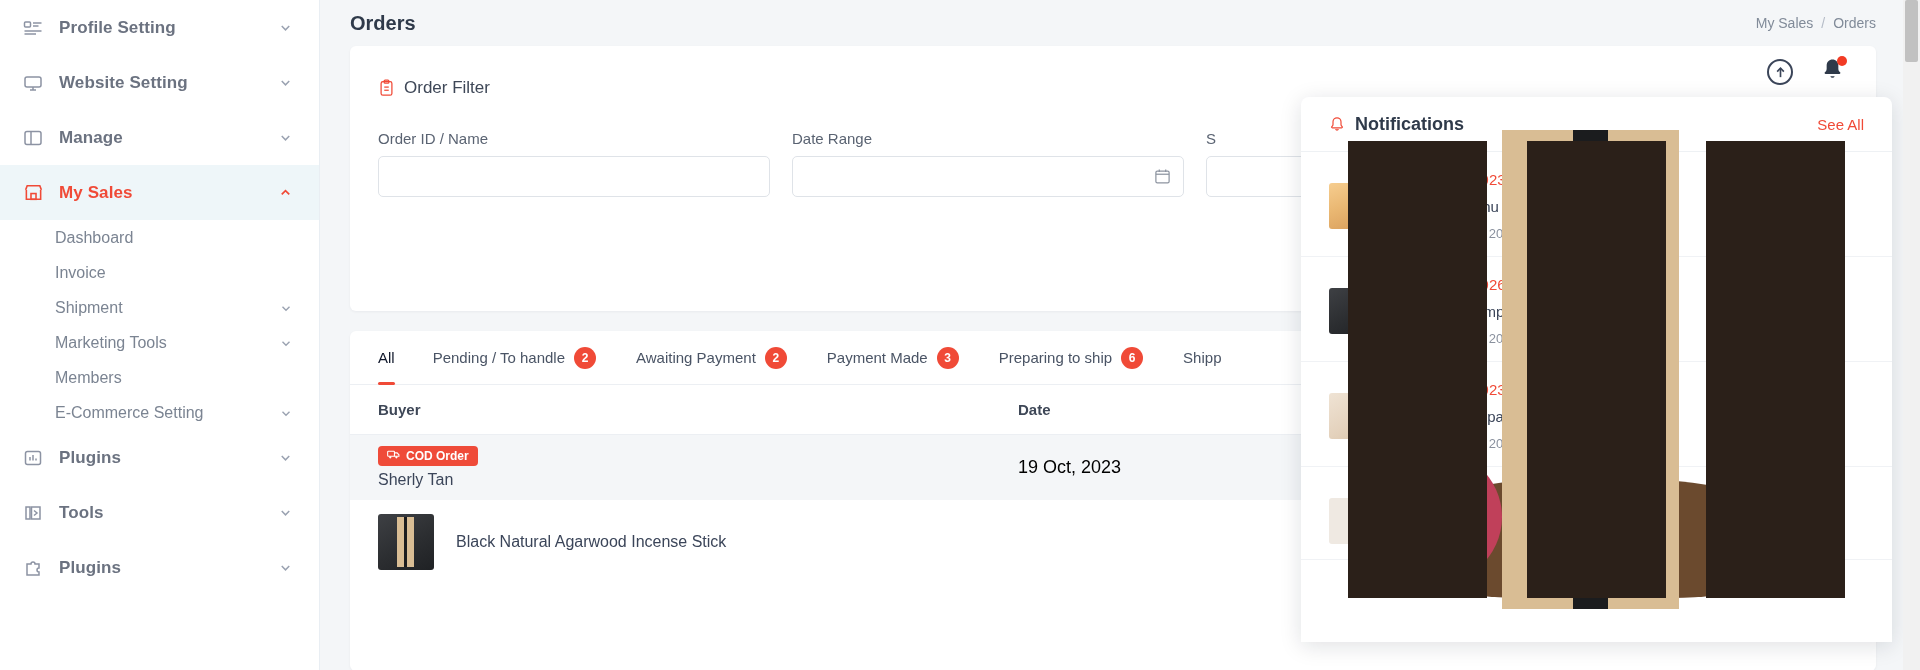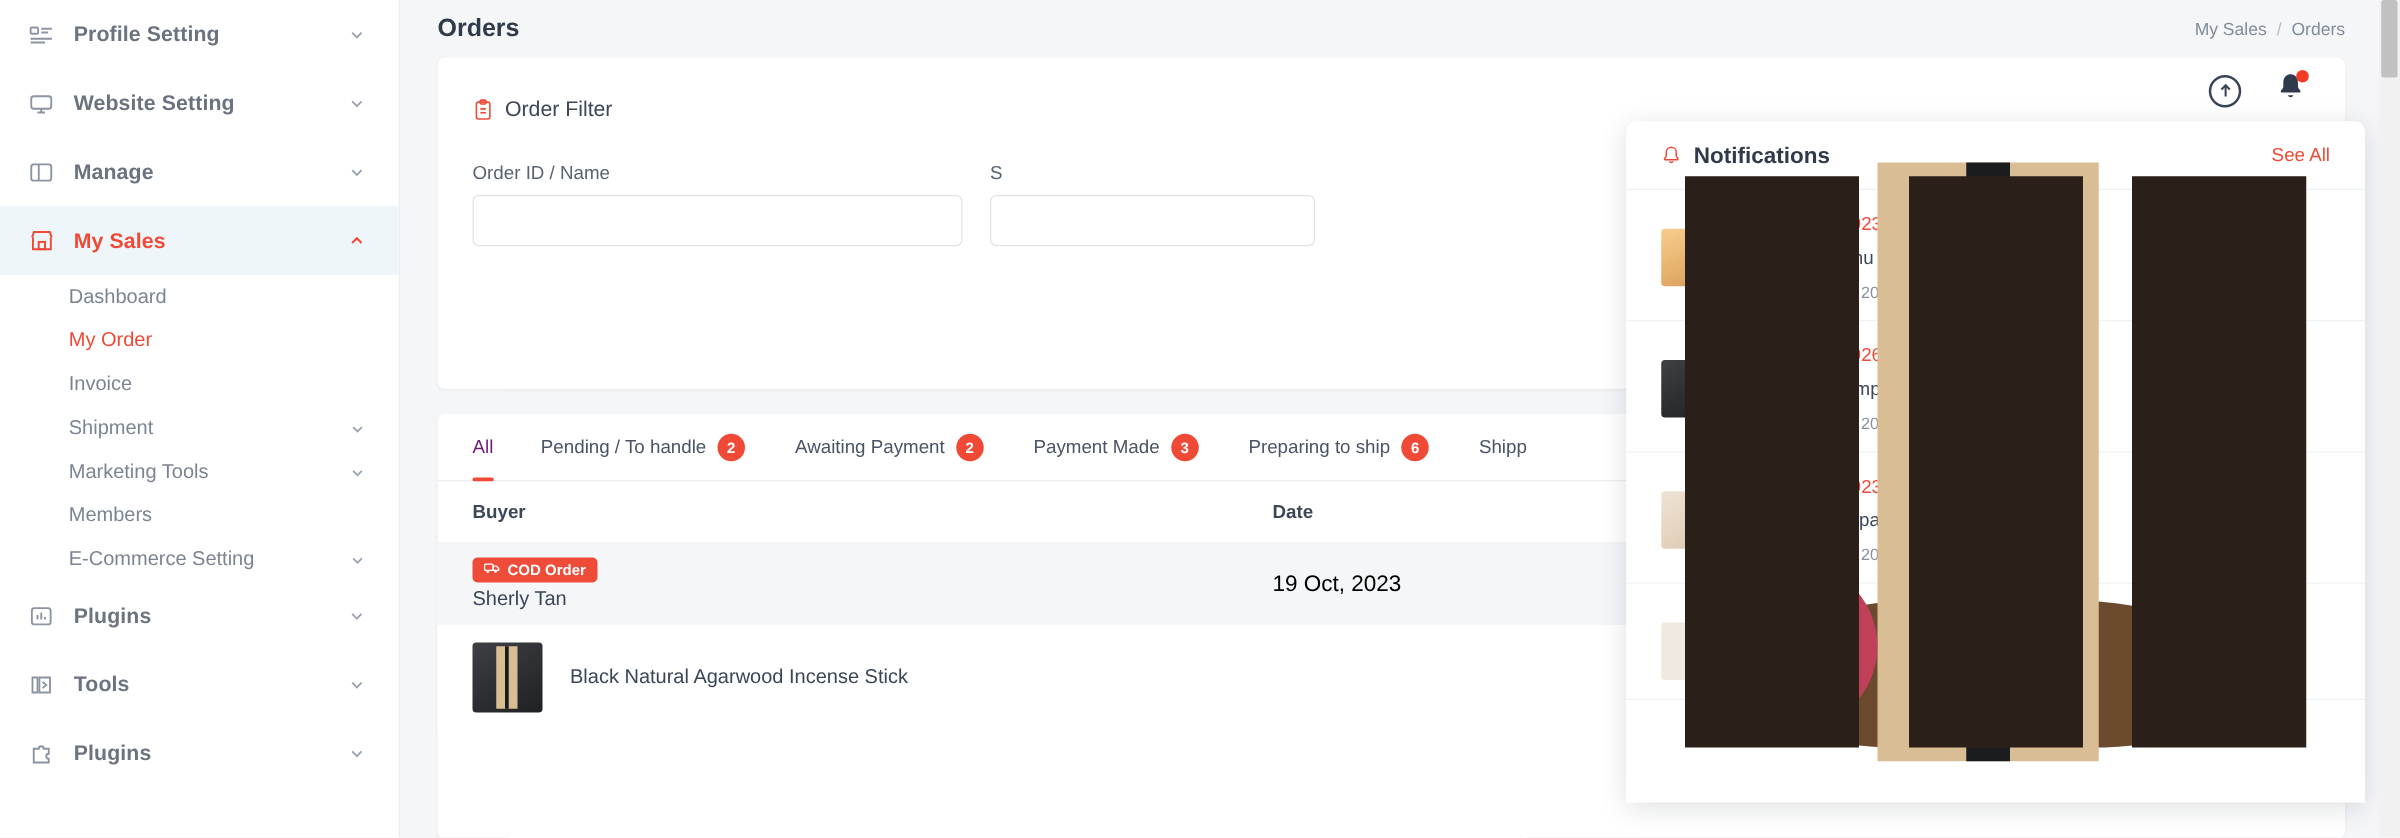--- a/index.html
+++ b/index.html
@@ -93,21 +93,21 @@
     display: flex; align-items: center;
     height: 54px; border-bottom: 1px solid #eceff3;
     padding: 0 0 0 28px; gap: 0;
   }
   .tab {
     display: flex; align-items: center; gap: 9px;
     height: 54px; padding: 0 20px; cursor: pointer;
     font-size: 15px; color: #4a5465; white-space: nowrap; position: relative;
   }
   .tab:first-child { padding-left: 0; padding-right: 18px; margin-left: 0; }
-  .tab.active { color: #701a75; }
+  .tab.active { color: #0f172a; }
   .tab.active::after {
     content: ""; position: absolute; left: 0; right: 18px; bottom: 0;
     height: 3px; background: #f04a37; border-radius: 2px;
   }
   .badge-count {
     min-width: 22px; height: 22px; padding: 0 6px;
     border-radius: 11px; background: #f04a37; color: #fff;
     font-size: 12px; font-weight: 700;
     display: flex; align-items: center; justify-content: center;
   }
@@ -295,23 +295,20 @@
         <svg width="15" height="15" viewBox="0 0 16 16" fill="none" stroke="currentColor" stroke-width="1.8">
             <polyline points="4,10 8,6 12,10"></polyline>
           </svg>
       </span>
     </div>
 
     <div class="nav-group">
       <div class="subnav-item">
         <span class="sv-label">Dashboard</span>
       </div>
-      <div class="subnav-item active">
-        <span class="sv-label">My Order</span>
-      </div>
       <div class="subnav-item">
         <span class="sv-label">Invoice</span>
       </div>
       <div class="subnav-item">
         <span class="sv-label">Shipment</span>
         <span class="sv-caret">
           <svg width="14" height="14" viewBox="0 0 16 16" fill="none" stroke="currentColor" stroke-width="1.6">
               <polyline points="4,6.5 8,10.5 12,6.5"></polyline>
             </svg>
         </span>
@@ -410,20 +407,34 @@
       </div>
 
       <div class="filter-row">
         <div class="field">
           <div class="field-label">Order ID / Name</div>
           <div class="input-box">
             <span></span>
           </div>
         </div>
 
+        <div class="field">
+          <div class="field-label">Date Range</div>
+          <div class="input-box">
+            <span></span>
+            <span class="cal-ic">
+              <svg width="17" height="17" viewBox="0 0 18 18" fill="none" stroke="currentColor" stroke-width="1.3">
+                <rect x="2" y="3.2" width="14" height="12.5" rx="1.5"></rect>
+                  <line x1="2" y1="6.6" x2="16" y2="6.6"></line>
+                <line x1="5.6" y1="1.6" x2="5.6" y2="4.2"></line>
+                  <line x1="12.4" y1="1.6" x2="12.4" y2="4.2"></line>
+              </svg>
+            </span>
+          </div>
+        </div>
 
         <div class="field" style="width:260px;">
           <div class="field-label">S</div>
           <div class="input-box">
             <span></span>
           </div>
         </div>
       </div>
     </section>
 

